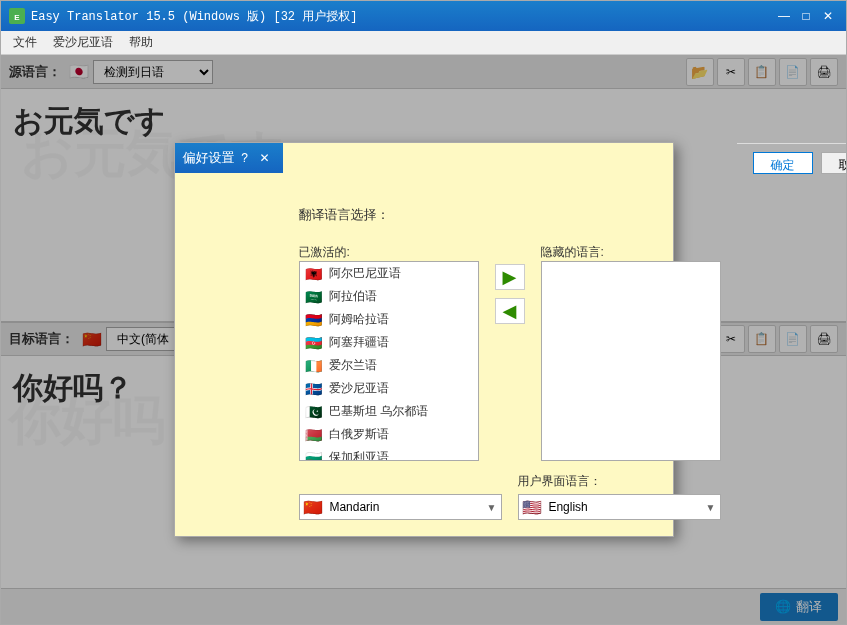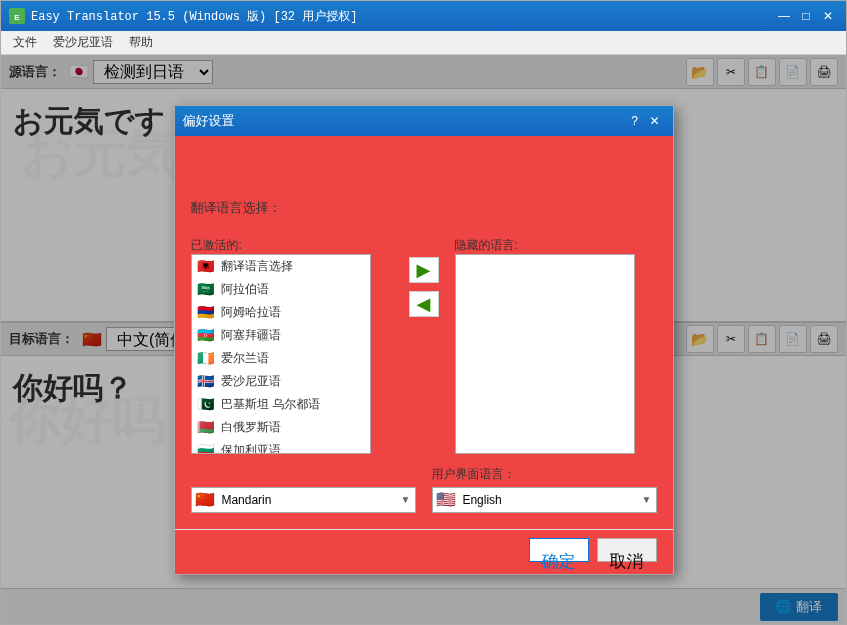--- a/index.html
+++ b/index.html
@@ -103,21 +103,21 @@
     .lang-label {
       font-size: 13px;
       font-weight: bold;
       color: #333;
     }
     .lang-dropdown {
       height: 24px;
       padding: 0 6px;
       border: 1px solid #aaa;
       background: white;
-      font-size: 16px;
+      font-size: 12px;
       cursor: pointer;
       min-width: 120px;
     }
 
     
     .main-content {
       flex: 1;
       display: flex;
       flex-direction: column;
       overflow: hidden;
@@ -187,25 +187,25 @@
       background: rgba(0,0,0,0.3);
       display: flex;
       align-items: center;
       justify-content: center;
       z-index: 100;
     }
 
     
     .dialog {
       width: 500px;
-      background: #ef4444;
+      background: #fef9c3;
       border: 1px solid #aaa;
       box-shadow: 4px 4px 12px rgba(0,0,0,0.4);
       display: flex;
-      flex-direction: column;
+      flex-direction: row;
     }
     .dialog-title-bar {
       height: 30px;
       background: linear-gradient(to bottom, #1a7ecb, #1565c0);
       display: flex;
       align-items: center;
       padding: 0 8px;
       color: white;
       font-size: 13px;
       flex-shrink: 0;
@@ -345,25 +345,25 @@
     .dialog-footer {
       padding: 8px 16px 12px;
       display: flex;
       justify-content: flex-end;
       gap: 8px;
       border-top: 1px solid #ddd;
     }
     .dialog-btn {
       height: 22px;
       min-width: 60px;
-      padding: 11px 12px;
+      padding: 4px 12px;
       border: 1px solid #aaa;
       background: #f0f0f0;
       cursor: pointer;
-      font-size: 17px;
+      font-size: 12px;
     }
     .dialog-btn.primary {
       background: white;
       border-color: #0078d7;
       color: #0078d7;
     }
 
     
     .lang-listbox::-webkit-scrollbar { width: 8px; }
     .lang-listbox::-webkit-scrollbar-track { background: #f0f0f0; }
@@ -474,21 +474,21 @@
           <div class="section-title">翻译语言选择：</div>
 
           <div class="lang-lists-row">
 
             <div class="lang-list-section active">
               <div class="lang-list-label">已激活的:</div>
               <div class="lang-listbox active" id="active-list">
 
               <div class="listbox-item">
                     <span style="font-size:14px;">🇦🇱</span>
-                    <span>翻译语言选择</span>
+                    <span>阿尔巴尼亚语</span>
                   </div>
                   <div class="listbox-item">
                     <span style="font-size:14px;">🇸🇦</span>
                     <span>阿拉伯语</span>
                   </div>
                   <div class="listbox-item">
                     <span style="font-size:14px;">🇦🇲</span>
                     <span>阿姆哈拉语</span>
                   </div>
                   <div class="listbox-item">

